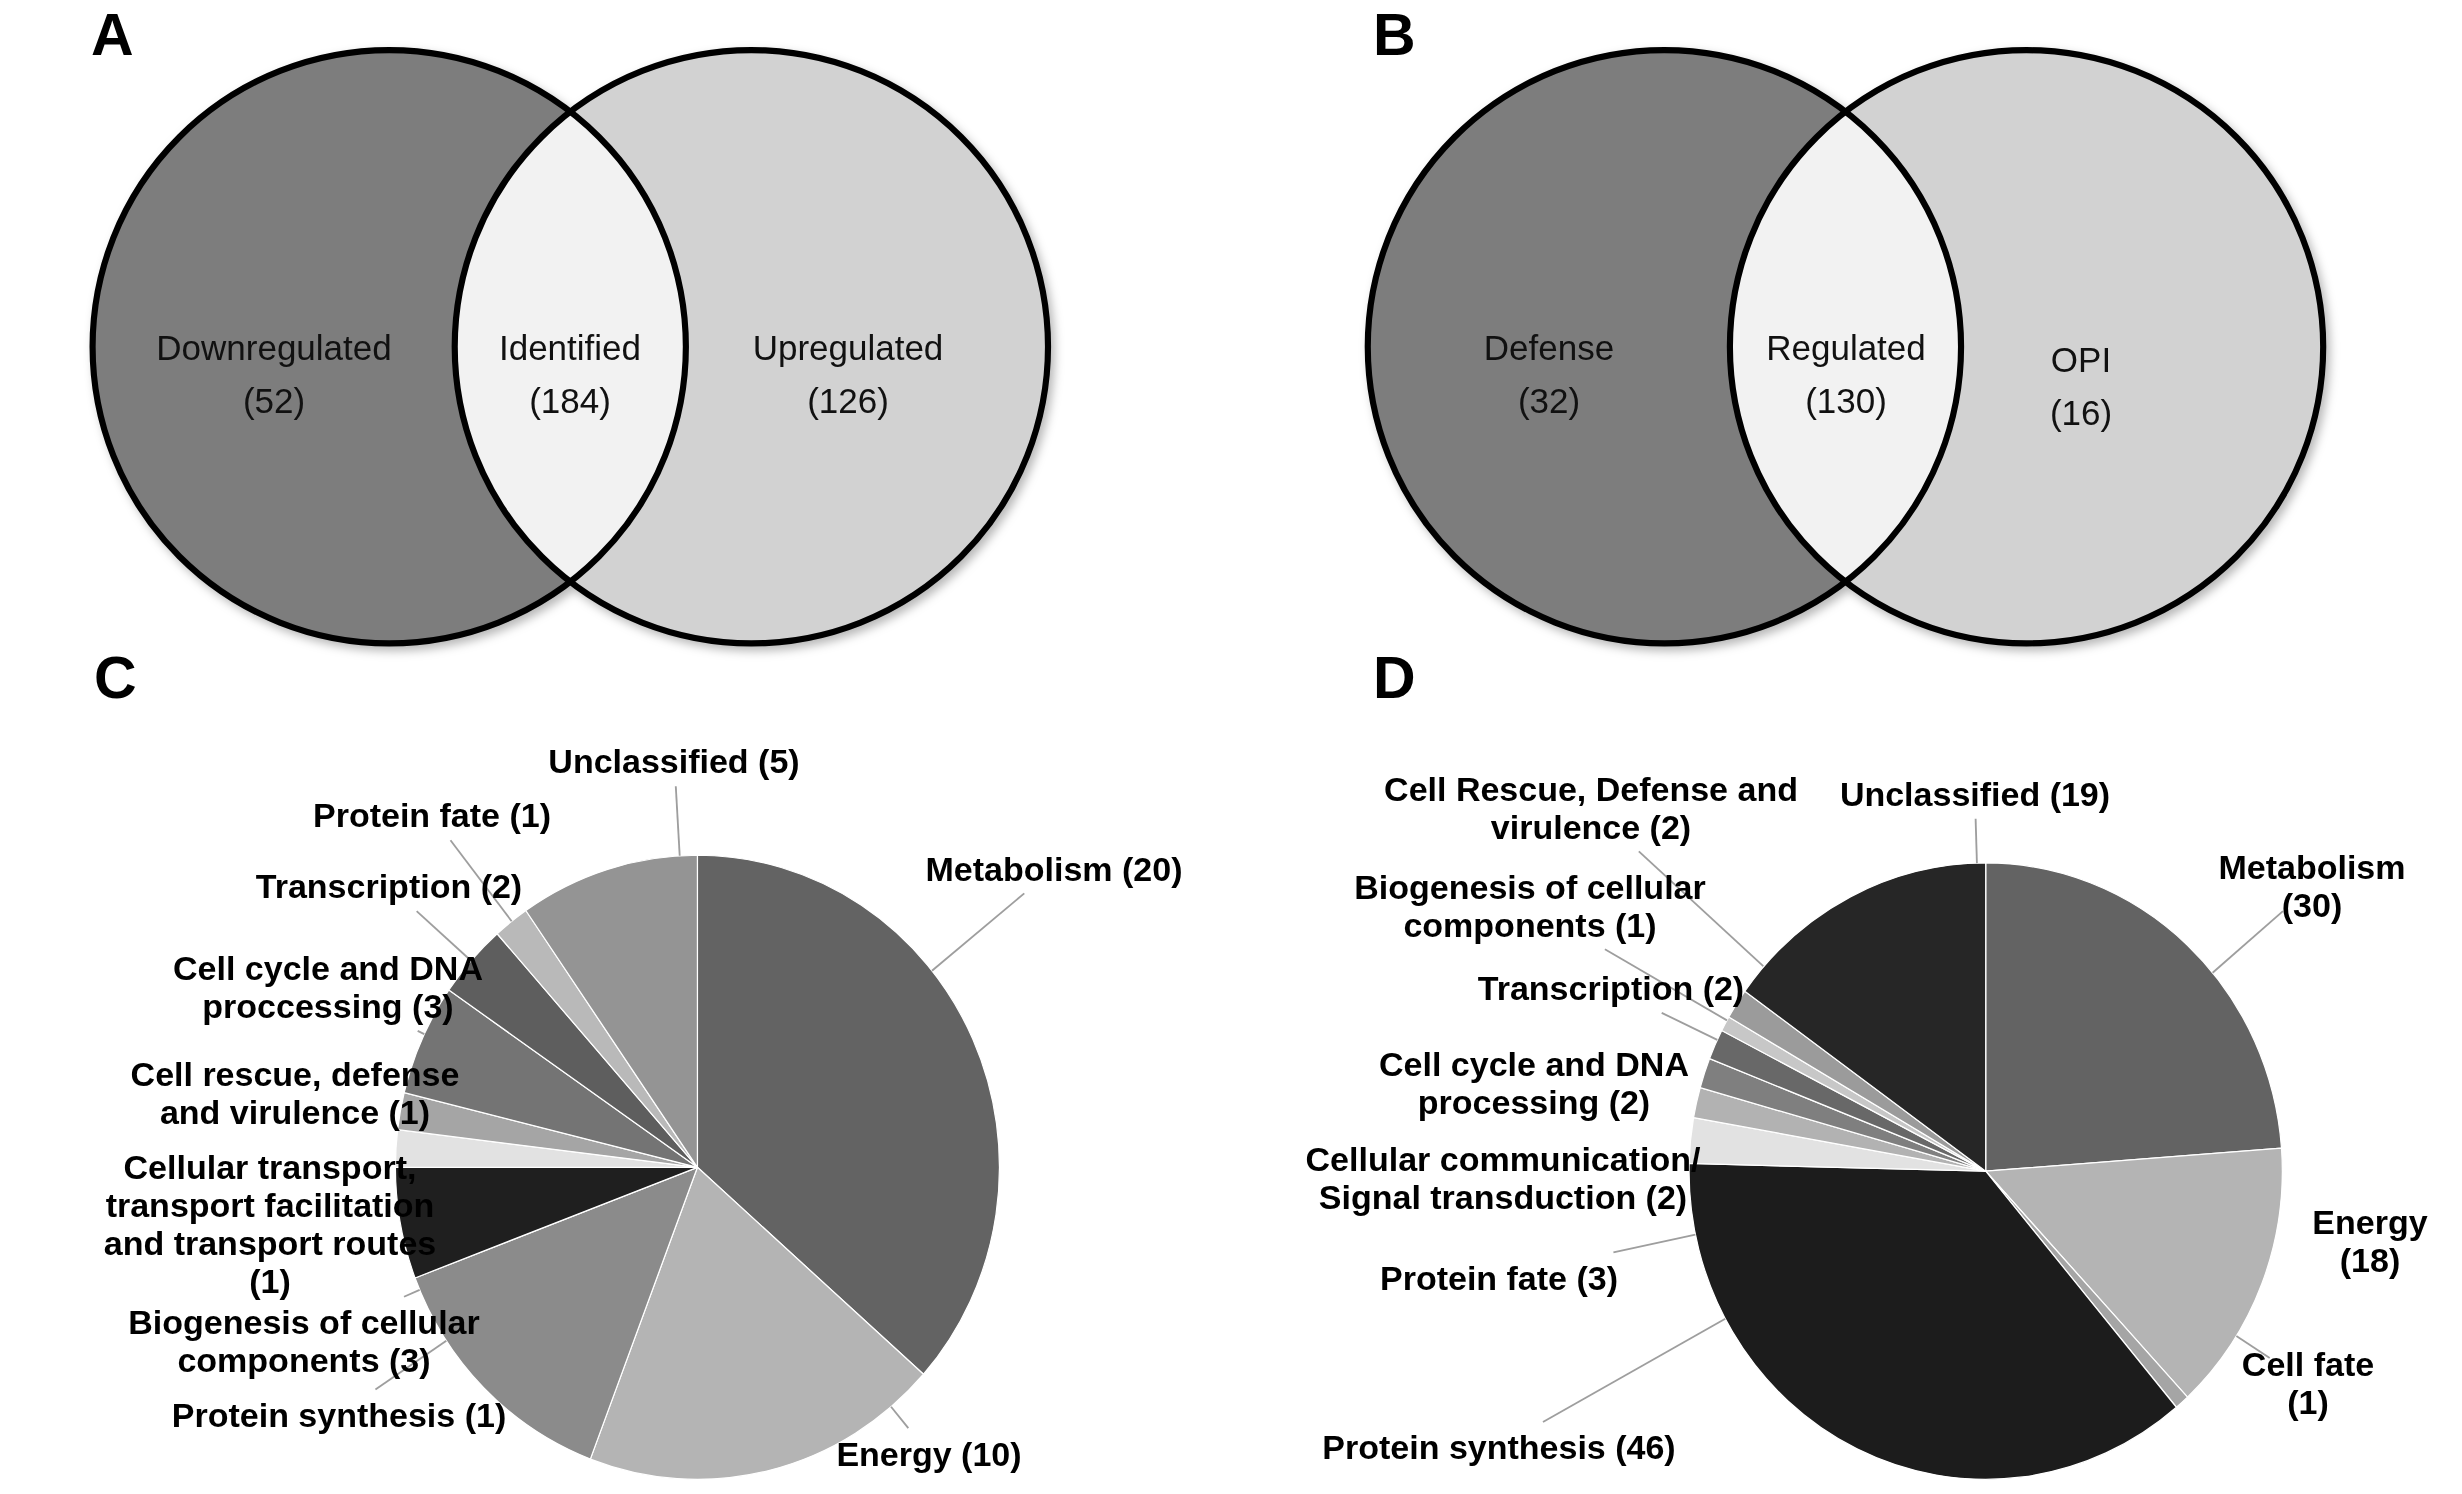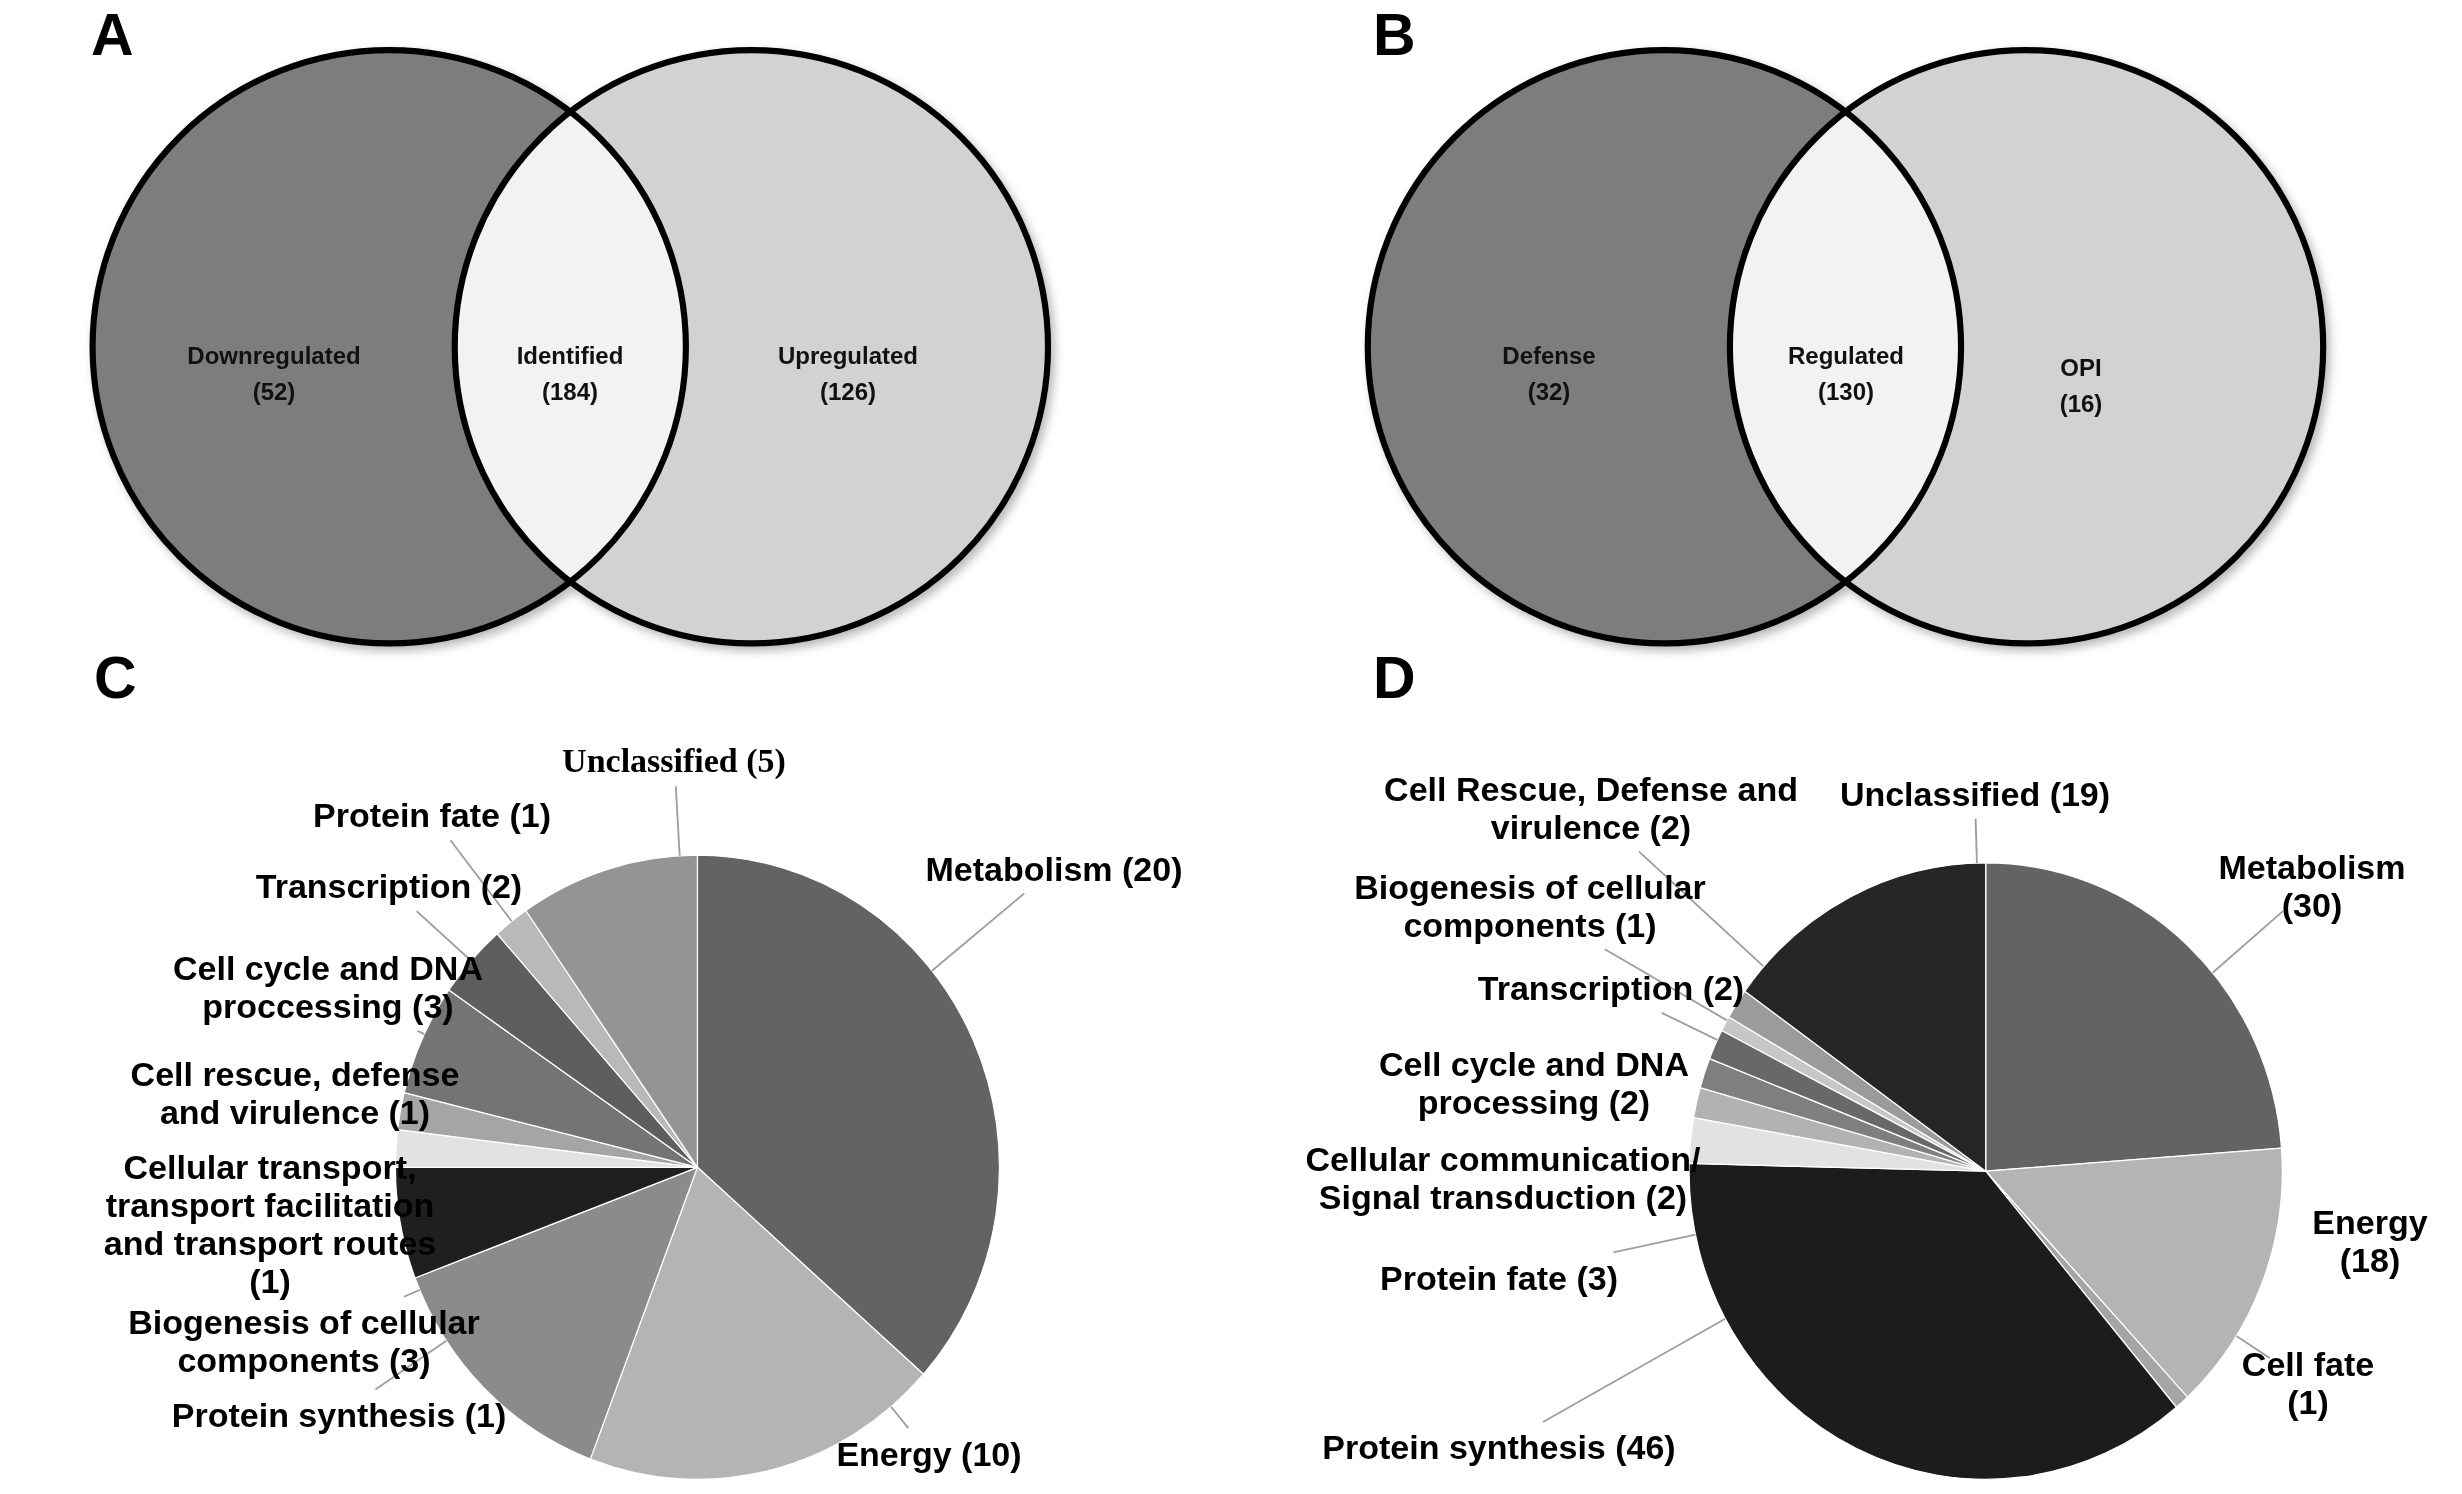--- a/index.html
+++ b/index.html
@@ -11,21 +11,21 @@
     overflow:hidden;
   }
   .panel{position:absolute;left:0;top:0;width:100%;height:100%;pointer-events:none;}
   svg.shapes{position:absolute;left:0;top:0;width:2462px;height:1494px;}
   .panel-letter{
     position:absolute;
     font-size:59px;font-weight:bold;color:#000;line-height:1;
   }
   .vlabel{
     position:absolute;transform:translate(-50%,-50%);
-    text-align:center;font-size:24px;font-weight:bold;color:#111;line-height:1.5;
+    text-align:center;font-size:35px;font-weight:normal;color:#111;line-height:1.5;
     white-space:nowrap;
   }
   .pie-label{
     position:absolute;transform:translate(-50%,-50%);
     text-align:center;font-size:34px;font-weight:bold;color:#000;
     line-height:1.12;white-space:pre-line;
   }
 </style>
 </head>
 <body>
@@ -132,21 +132,21 @@
       <div class="pie-label" style="left: 270px; top: 1224px;">Cellular  transport,
 transport facilitation
 and transport routes
 (1)</div>
       <div class="pie-label" style="left: 295px; top: 1093px;">Cell rescue, defense
 and virulence (1)</div>
       <div class="pie-label" style="left: 328px; top: 987px;">Cell cycle and DNA
 proccessing (3)</div>
       <div class="pie-label" style="left: 389px; top: 886px;">Transcription (2)</div>
       <div class="pie-label" style="left: 432px; top: 815px;">Protein fate (1)</div>
-      <div class="pie-label" style="left: 674px; top: 761px; font-family: Liberation Serif, serif;">Unclassified (5)</div>
+      <div class="pie-label" style="left: 674px; top: 761px;">Unclassified (5)</div>
     </section>
 
   <section class="panel" id="panelD">
     <div class="panel-letter" style="left:1373px;top:649px">D</div>
   <div class="pie-label" style="left: 2312px; top: 886px;">Metabolism (30)</div>
       <div class="pie-label" style="left: 2370px; top: 1241px;">Energy (18)</div>
       <div class="pie-label" style="left: 2308px; top: 1383px;">Cell fate (1)</div>
       <div class="pie-label" style="left: 1499px; top: 1447px;">Protein synthesis (46)</div>
       <div class="pie-label" style="left: 1499px; top: 1278px;">Protein fate (3)</div>
       <div class="pie-label" style="left: 1503px; top: 1178px;">Cellular communication/

